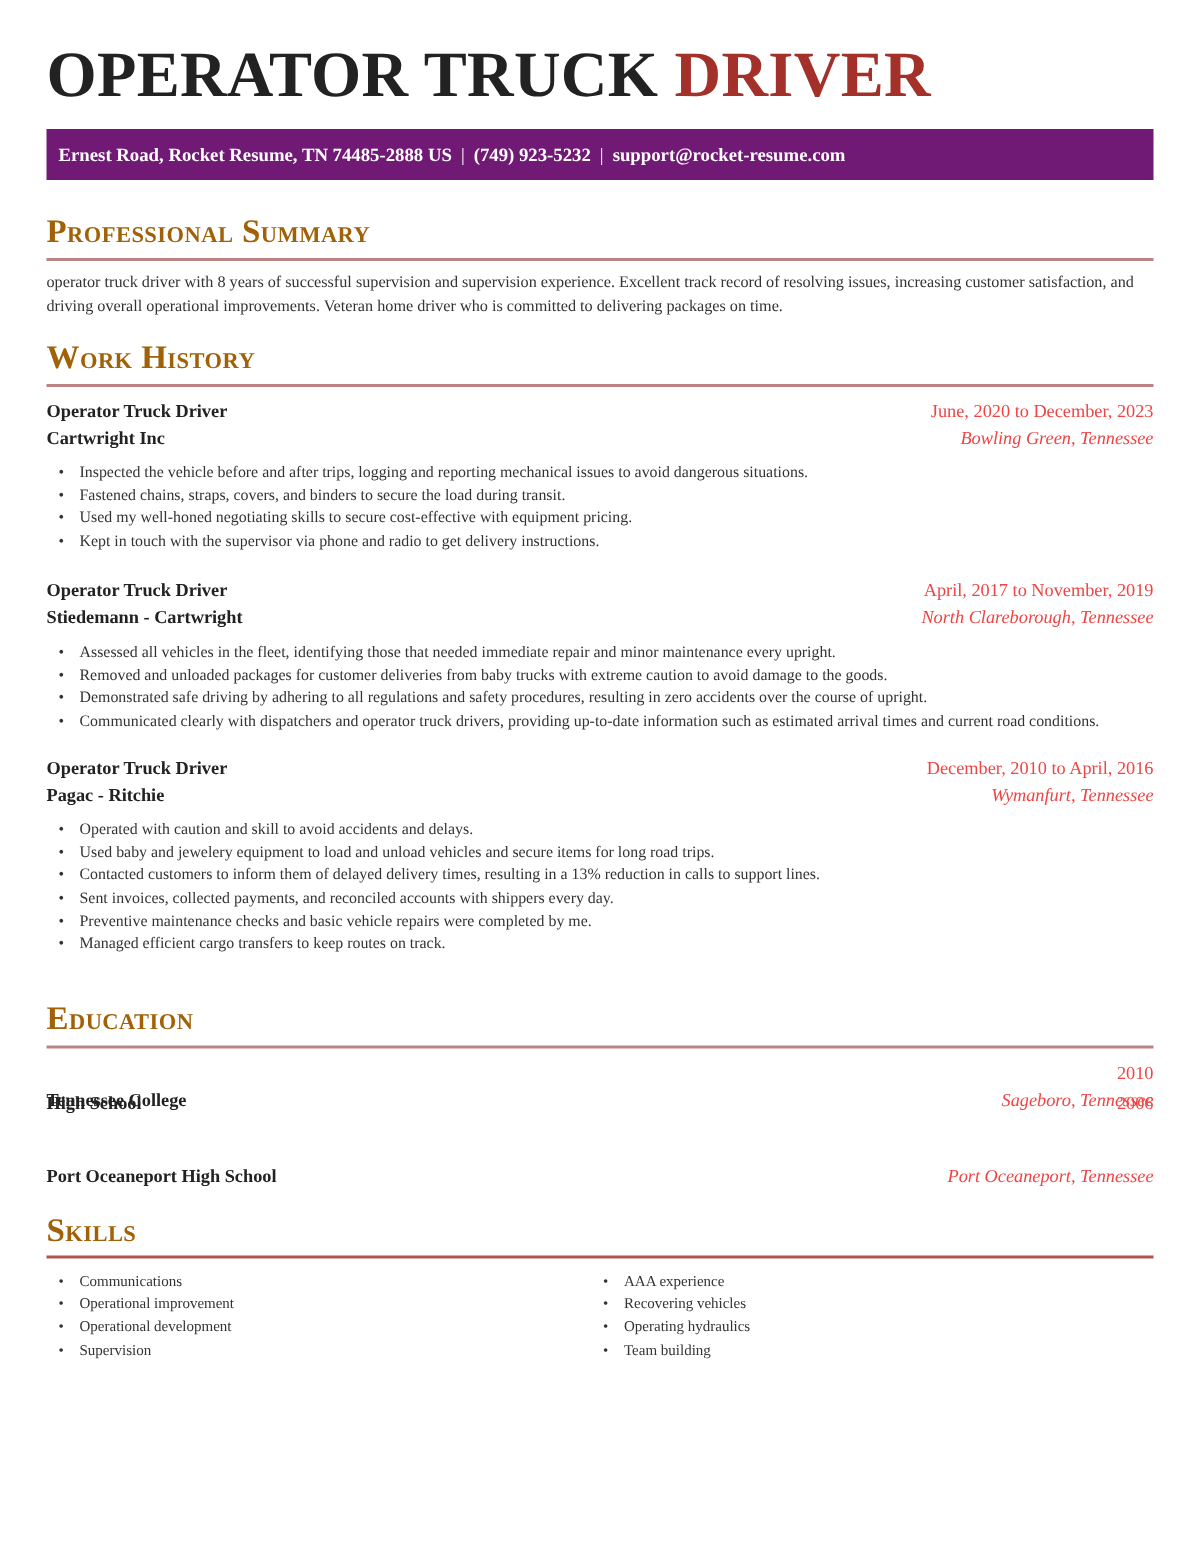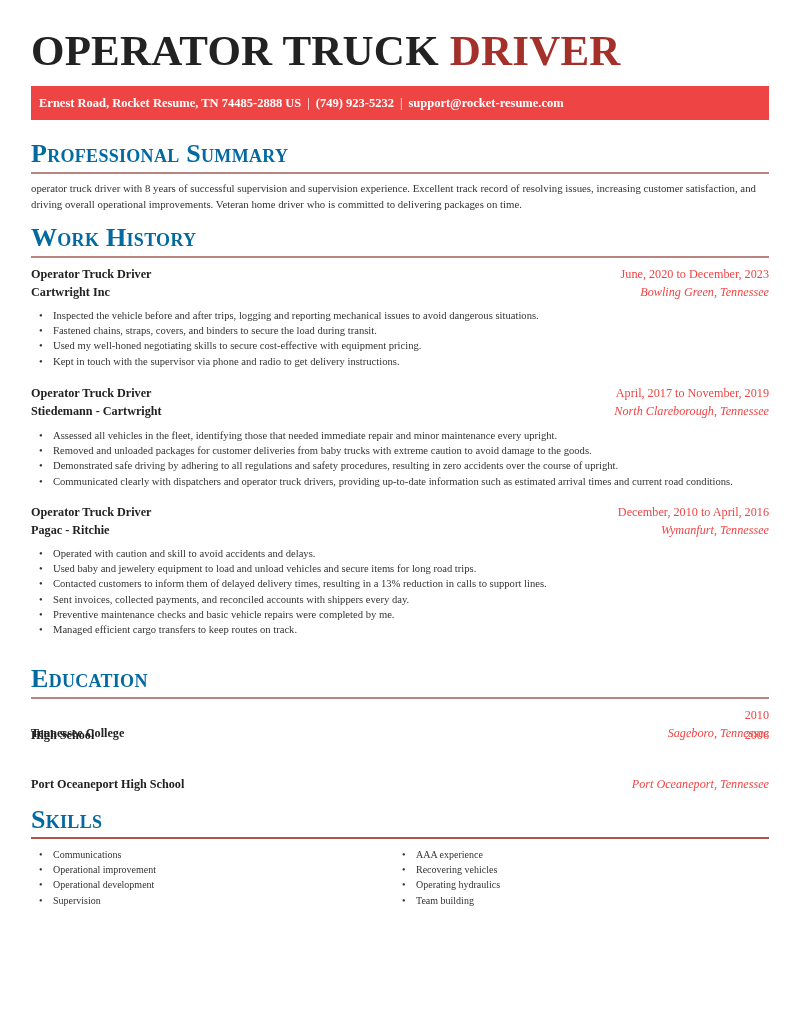--- a/index.html
+++ b/index.html
@@ -3,24 +3,24 @@
   <meta charset="utf-8">
   <style>
     * { box-sizing: border-box; margin: 0; padding: 0; }
     html, body { width: 800px; height: 1035px; background: #ffffff; }
     body { font-family: "Liberation Serif", "DejaVu Serif", serif; color: #222222; position: relative; overflow: hidden; }
     .page { position: absolute; left: 31px; top: 0; width: 738px; }
 
     .title { position: absolute; top: 28px; left: 0; font-size: 43px; font-weight: bold; letter-spacing: 0.2px; line-height: 46px; color: #222222; white-space: nowrap; }
     .title .accent { color: #a4302a; margin-top: 30px; }
 
-    .contact-bar { position: absolute; top: 86px; left: 0; width: 738px; height: 34px; background: #ef4444; color: #ffffff; font-size: 12.5px; font-weight: bold; line-height: 34px; padding-left: 8px; white-space: nowrap; }
+    .contact-bar { position: absolute; top: 86px; left: 0; width: 738px; height: 34px; background: #701a75; color: #ffffff; font-size: 12.5px; font-weight: bold; line-height: 34px; padding-left: 8px; white-space: nowrap; }
     .contact-bar .sep { padding: 0 6px; font-weight: normal; }
 
-    .section-title { position: absolute; left: 0; font-size: 26px; font-weight: bold; font-variant: small-caps; color: #0369a1; line-height: 26px; letter-spacing: 0.3px; text-align: center; }
+    .section-title { position: absolute; left: 0; font-size: 22px; font-weight: bold; font-variant: small-caps; color: #a16207; line-height: 26px; letter-spacing: 0.3px; text-align: center; }
     .divider { position: absolute; left: 0; width: 738px; height: 2px; background: #b98481; }
     .divider.strong { background: #b4524c; }
 
     .summary { position: absolute; left: 0; top: 181px; width: 738px; font-size: 10.8px; line-height: 15.5px; color: #333333; }
 
     .row { position: absolute; left: 0; width: 738px; height: 17px; font-size: 12.2px; line-height: 17px; }
     .row .left { position: absolute; left: 0; font-weight: bold; color: #222222; white-space: nowrap; }
     .row .right { position: absolute; right: 0; color: #ef4444; white-space: nowrap; }
     .row .right.italic { font-style: italic; }
 

